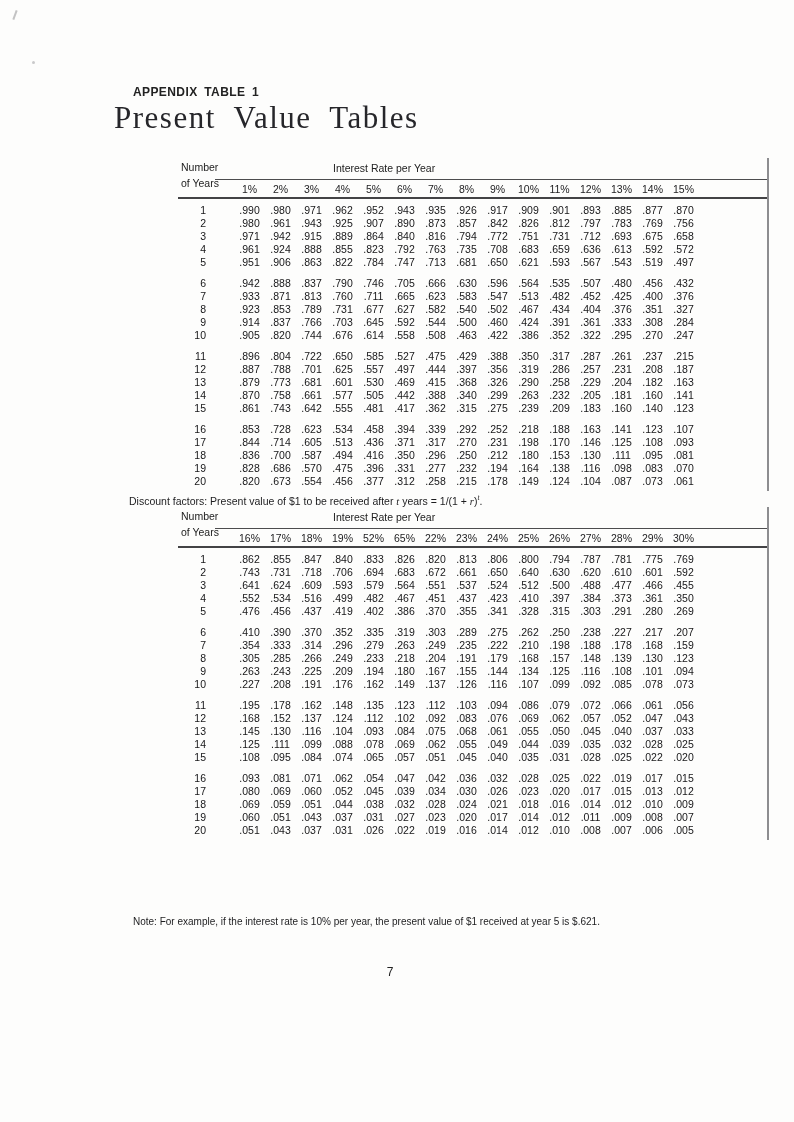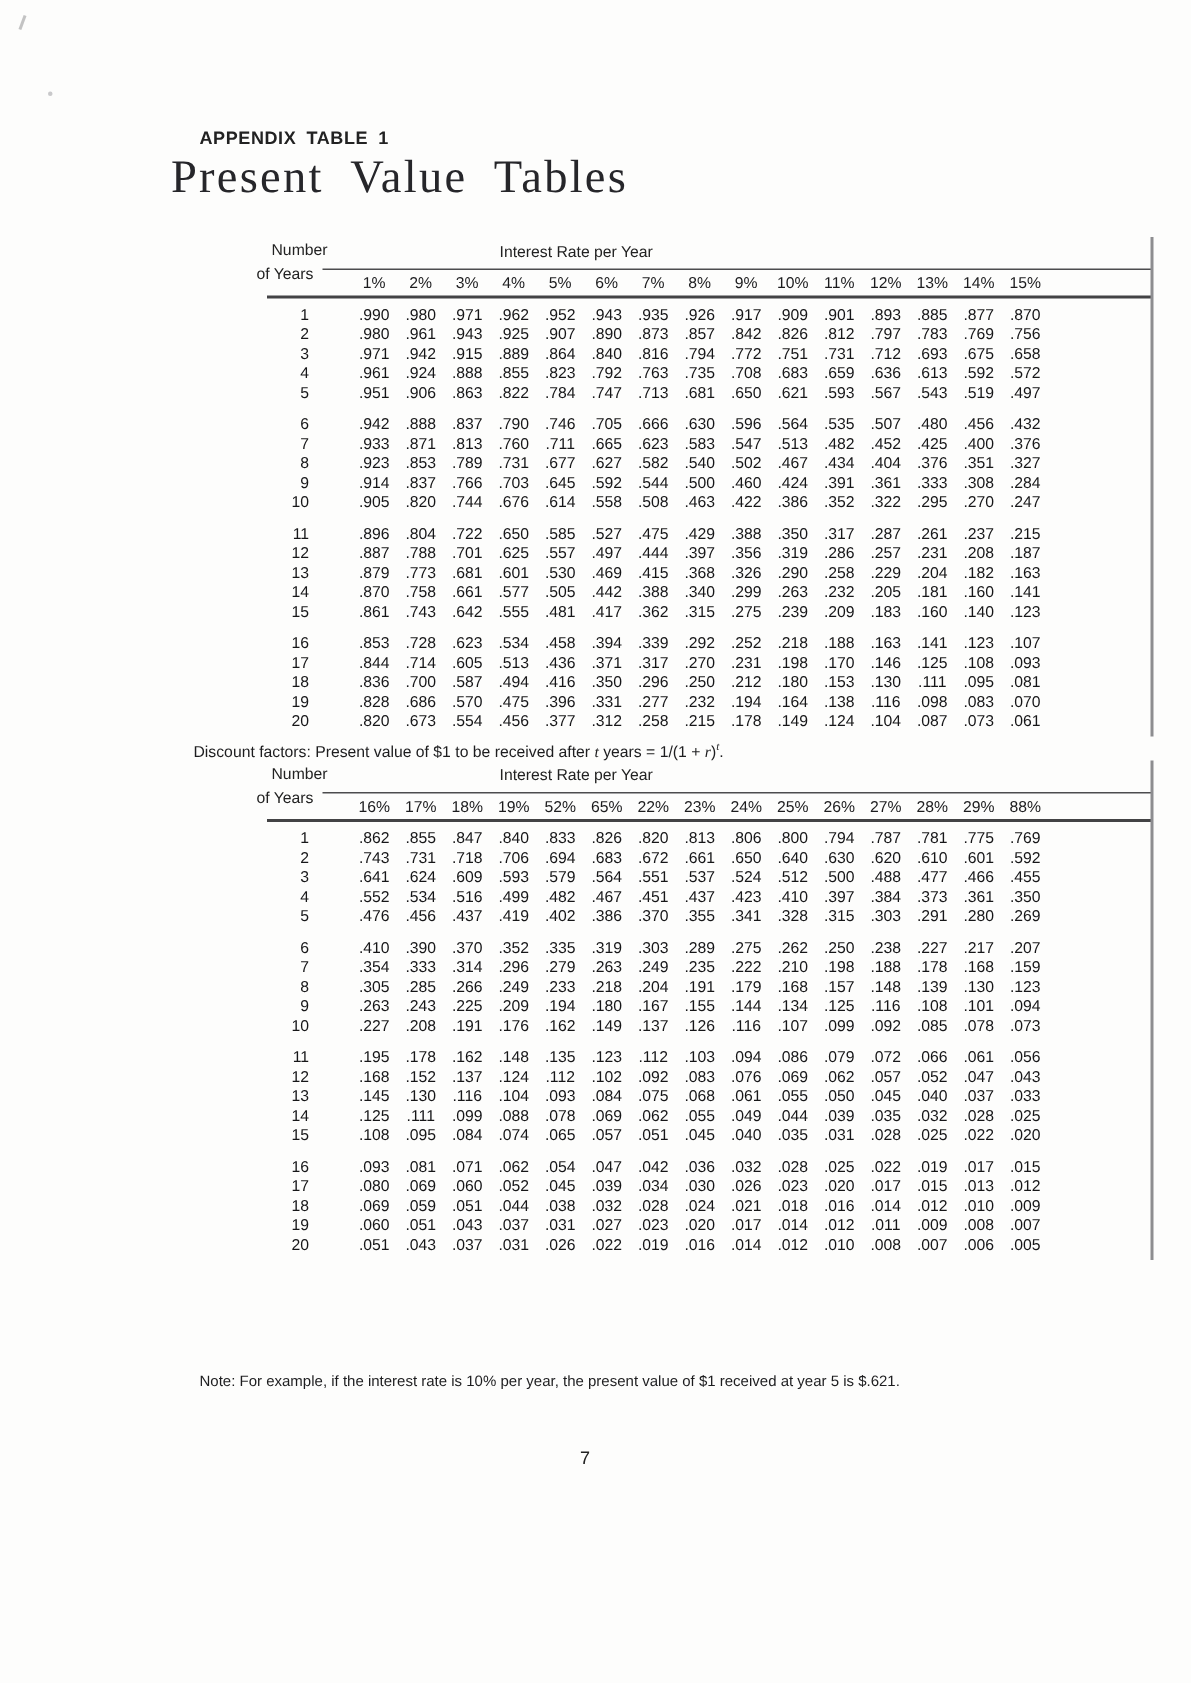--- a/index.html
+++ b/index.html
@@ -14,21 +14,21 @@
   .pencil2{left:32px;top:61px;width:3px;height:3px;background:#bcbcbe;border-radius:50%;opacity:.8;}
   
   .appendix{left:133px;top:85px;font-size:12px;font-weight:bold;letter-spacing:.4px;word-spacing:3px;color:#222;}
   .title{left:114px;top:100px;font-family:"Liberation Serif",serif;font-size:31px;font-weight:normal;
          letter-spacing:1.5px;word-spacing:9px;color:#26262a;}
   
   .tsec{left:0;width:714px;height:346px;margin-left:48px;}
   .tsec.t1{top:155px;}
   .tsec.t2{top:504px;}
   .numlbl{left:133px;top:6px;font-size:10.5px;color:#222;}
-  .yrslbl{left:123px;top:22px;font-size:10.5px;color:#222;}
+  .yrslbl{left:133px;top:22px;font-size:10.5px;color:#222;}
   .irpy{left:285px;top:7px;width:300px;font-size:10.5px;color:#222;}
   .rule1{left:167px;top:23.5px;width:553px;height:1.5px;background:#4c4c4e;}
   .rule2{left:130px;top:42px;width:590px;height:1.6px;background:#434345;}
   .vline{left:719px;top:3px;width:1.6px;height:333px;background:#8d8d90;}
   .pctrow{left:133px;top:27px;}
   .tbody{left:133px;top:48px;}
   .row{display:flex;height:13px;align-items:center;font-size:10.5px;color:#161618;}
   .gap{height:8px;}
   .year{width:25px;text-align:right;margin-right:28px;}
   .cell{width:31px;text-align:center;}
@@ -463,21 +463,21 @@
         <span class="cell pct">52%</span>
         <span class="cell pct">65%</span>
         <span class="cell pct">22%</span>
         <span class="cell pct">23%</span>
         <span class="cell pct">24%</span>
         <span class="cell pct">25%</span>
         <span class="cell pct">26%</span>
         <span class="cell pct">27%</span>
         <span class="cell pct">28%</span>
         <span class="cell pct">29%</span>
-        <span class="cell pct">88%</span>
+        <span class="cell pct">30%</span>
       </div>
     <div class="abs tbody">
         <div class="row">
           <span class="year">1</span>
           <span class="cell">.862</span>
           <span class="cell">.855</span>
           <span class="cell">.847</span>
           <span class="cell">.840</span>
           <span class="cell">.833</span>
           <span class="cell">.826</span>

